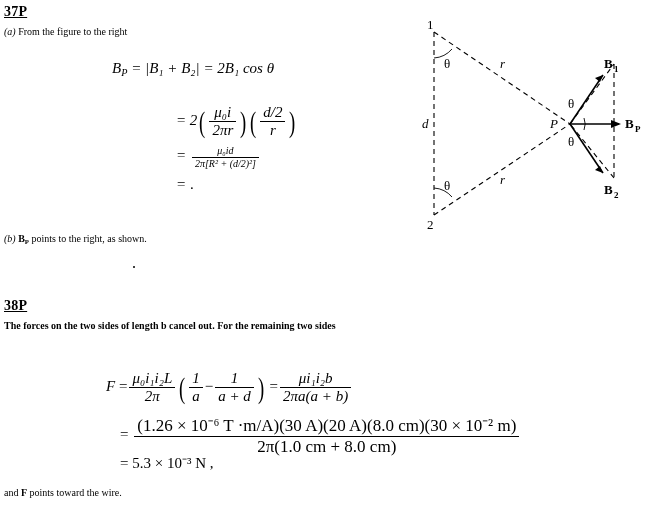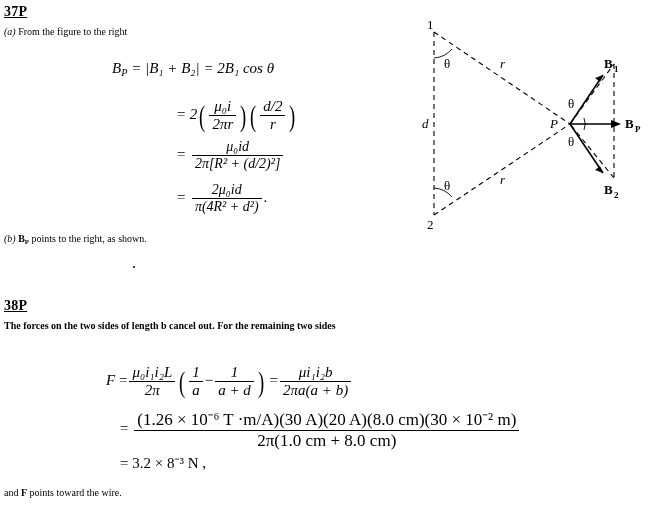--- a/index.html
+++ b/index.html
@@ -35,21 +35,21 @@
 
   
   .abs { position: absolute; white-space: nowrap; }
 
   
   .frac {
     display: inline-block;
     vertical-align: middle;
     text-align: center;
     line-height: 1.15;
-    margin: 6px 2px;
+    margin: 12px 2px;
   }
   .frac .num {
     display: block;
     padding: 0 3px;
     border-bottom: 1.1px solid #000;
   }
   .frac .den {
     display: block;
     padding: 0 3px;
     text-align: center;
@@ -59,21 +59,21 @@
     font-size: 2.0em;
     vertical-align: middle;
     font-weight: 300;
     transform: scaleX(0.62);
     line-height: 0.85;
   }
   .eqline {
     font-size: 15px;
     white-space: nowrap;
   }
-  .bigfrac { font-size: 14px; }
+  .bigfrac { font-size: 10px; }
 
   svg { display: block; }
   .dashed {
     stroke: #000;
     stroke-width: 1.1;
     fill: none;
     stroke-dasharray: 5 4;
   }
   .solid {
     stroke: #000;
@@ -123,21 +123,21 @@
     <span style="font-style:italic;">= 2</span><span class="paren">(</span><span class="frac it"><span class="num">μ₀i</span><span class="den">2πr</span></span><span class="paren">)</span><span class="paren">(</span><span class="frac it"><span class="num">d/2</span><span class="den">r</span></span><span class="paren">)</span>
   </div>
 
   <div class="abs eqline" style="left:176px; top:133px;">
     <span style="font-style:italic;">=</span>
     <span class="frac it bigfrac"><span class="num">μ₀id</span><span class="den">2π[R² + (d/2)²]</span></span>
   </div>
 
   <div class="abs eqline" style="left:176px; top:176px;">
     <span style="font-style:italic;">=</span>
-    <span class="frac it bigfrac"><span class="num">2μ₀id</span><span class="den">π(4R² + d²)</span></span><span>.</span>
+    <span>.</span>
   </div>
 
   <div class="abs line" style="left:4px; top:233px;">
     <span class="it">(b)</span>
     <span class="bf">B</span><span class="bf sub">P</span>
     <span>points to the right, as shown.</span>
   </div>
 
   <div class="dot-mark" style="left:133px; top:266px;"></div>
 
@@ -197,21 +197,21 @@
     <span class="it">F</span>
     <span>=</span><span class="frac it"><span class="num">μ₀i₁i₂L</span><span class="den">2π</span></span><span class="paren">(</span><span class="frac it"><span class="num">1</span><span class="den">a</span></span><span>−</span><span class="frac it"><span class="num">1</span><span class="den">a + d</span></span><span class="paren">)</span><span>&nbsp;=</span><span class="frac it"><span class="num">μi₁i₂b</span><span class="den">2πa(a + b)</span></span>
   </div>
 
   <div class="abs eqline" style="left:120px; top:404px;">
     <span>=</span>
     <span class="frac" style="font-size:17px;"><span class="num">(1.26 × 10⁻⁶ T ·m/A)(30 A)(20 A)(8.0 cm)(30 × 10⁻² m)</span><span class="den">2π(1.0 cm + 8.0 cm)</span></span>
   </div>
 
   <div class="abs eqline" style="left:120px; top:452px;">
-    <span>= 3.2 × 8⁻³ N ,</span>
+    <span>= 5.3 × 10⁻³ N ,</span>
   </div>
 
   <div class="abs line" style="left:4px; top:487px;">
     <span>and</span>
     <span class="bf">F</span>
     <span>points toward the wire.</span>
   </div>
 
 </div>
 

